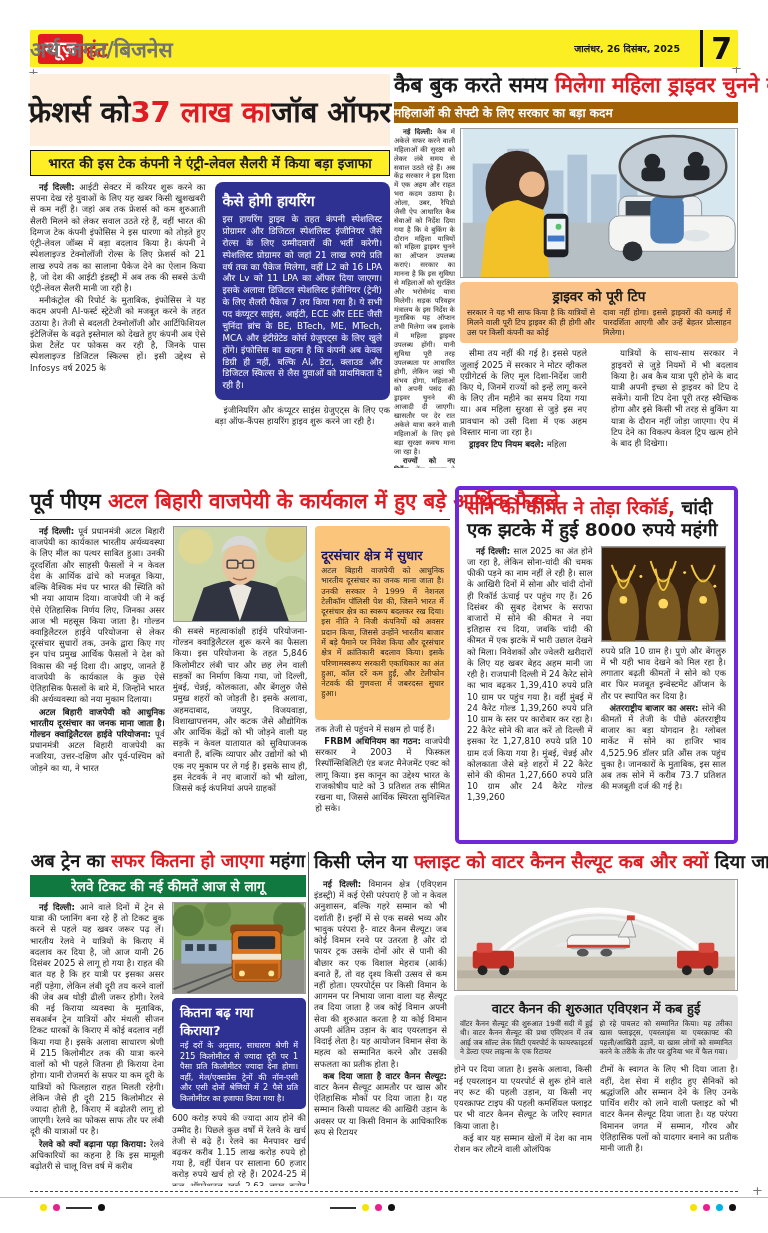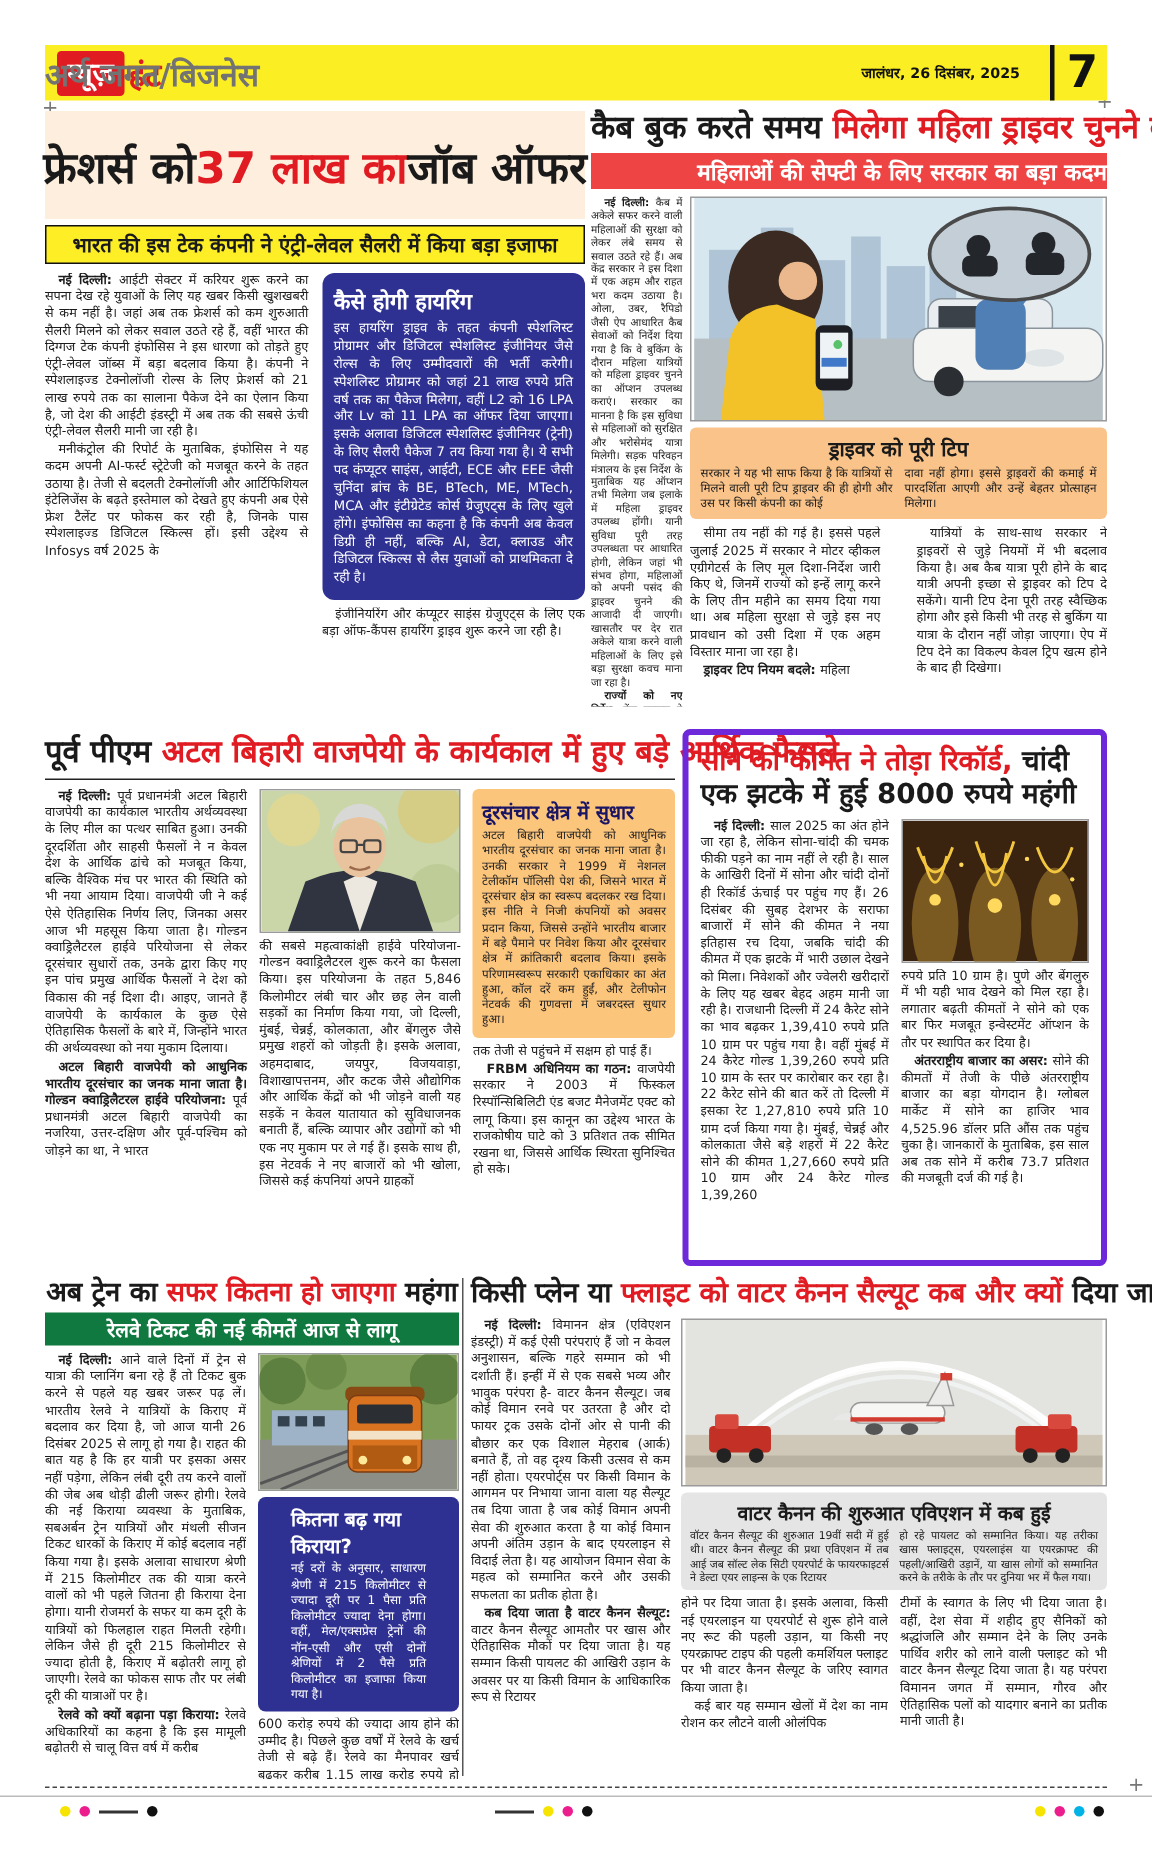--- a/index.html
+++ b/index.html
@@ -38,57 +38,57 @@
   .freshers-body { display:flex; gap:9px; margin-top:6px; height:292px; overflow:hidden; }
   .freshers-body .c { width:176px; }
   .hiring-box { background:#2e3192; color:#fff; border-radius:8px; padding:8px 8px; }
   .hiring-box h3 { font-size:14.5px; font-weight:700; margin-bottom:4px; }
   .hiring-box .t { font-size:8.8px; line-height:1.35; text-align:justify; }
   .after-box { margin-top:5px; }
 
   
   .art-cab { left:394px; top:70px; width:344px; height:410px; }
   .cab-hl { font-size:21px; font-weight:700; white-space:nowrap; }
-  .cab-sub { margin-top:4px; background:#ef4444; color:#fff; font-weight:700; font-size:15px;
-             text-align:right; padding:2px 0; }
+  .cab-sub { margin-top:4px; background:#a16207; color:#fff; font-weight:700; font-size:12px;
+             text-align:left; padding:2px 0; }
   .cab-body { display:flex; gap:5px; margin-top:5px; }
   .cab-left { width:61px; font-size:7px; line-height:1.27; text-align:justify; height:340px; overflow:hidden; }
   .cab-right { width:278px; }
   .tip-box { margin-top:4px; background:#f9c389; border-radius:4px; padding:5px 7px; }
   .tip-box h3 { text-align:center; font-size:13.5px; font-weight:700; margin-bottom:3px; }
   .tip-cols { display:flex; gap:8px; }
   .tip-cols .t { width:50%; font-size:7.8px; line-height:1.3; text-align:justify; }
   .cab-below { display:flex; gap:24px; margin-top:5px; height:102px; overflow:hidden; }
   .cab-below .c { width:50%; }
 
   
   .art-vaj { left:30px; top:486px; width:420px; height:354px; }
   .vaj-hl { font-size:20.5px; font-weight:700; white-space:nowrap; border-bottom:1px solid #222;
             padding-bottom:5px; }
   .vaj-body { display:flex; gap:8px; margin-top:6px; height:306px; overflow:hidden; }
   .vaj-body .c { width:135px; }
-  .telecom-box { background:#fcc57c; border-radius:4px; padding:6px 6px; color:#222; }
+  .telecom-box { background:#fcc57c; border-radius:4px; padding:20px 6px; color:#222; }
   .telecom-box h3 { font-size:13px; font-weight:700; color:#1a1464; margin-bottom:2px; }
   .telecom-box .t { font-size:7.8px; line-height:1.32; text-align:justify; }
 
   
   .art-gold { left:455px; top:486px; width:283px; height:358px; border:4px solid #6d28d9;
               border-radius:5px; padding:7px 8px; }
   .gold-hl { font-size:18.5px; font-weight:700; line-height:1.18; text-align:left; }
   .gold-body { display:flex; gap:8px; margin-top:5px; height:278px; overflow:hidden; }
   .gold-body .c { width:127px; }
 
   
   .art-train { left:30px; top:848px; width:276px; height:342px; }
   .train-hl { font-size:18px; font-weight:700; white-space:nowrap; text-align:center; }
   .train-sub { margin-top:3px; background:#10793f; color:#fff; font-weight:700; font-size:13.5px;
                text-align:center; padding:2px 0; }
   .train-body { display:flex; gap:8px; margin-top:5px; height:284px; overflow:hidden; }
   .train-body .c { width:134px; }
-  .fare-box { background:#2e3192; color:#fff; border-radius:5px; padding:5px 22px; margin-top:4px; }
+  .fare-box { background:#2e3192; color:#fff; border-radius:5px; padding:5px 8px; margin-top:4px; }
   .fare-box h3 { font-size:13px; font-weight:700; margin-bottom:2px; }
   .fare-box .t { font-size:8px; line-height:1.32; text-align:justify; }
   .train-tail { margin-top:4px; }
 
   
   .vrule { left:308px; top:852px; width:1px; height:332px; background:#555; }
   .art-water { left:314px; top:848px; width:424px; height:342px; }
   .water-hl { font-size:18.5px; font-weight:700; white-space:nowrap; }
   .water-body { display:flex; gap:7px; margin-top:6px; }
   .water-left { width:133px; height:300px; overflow:hidden; }

